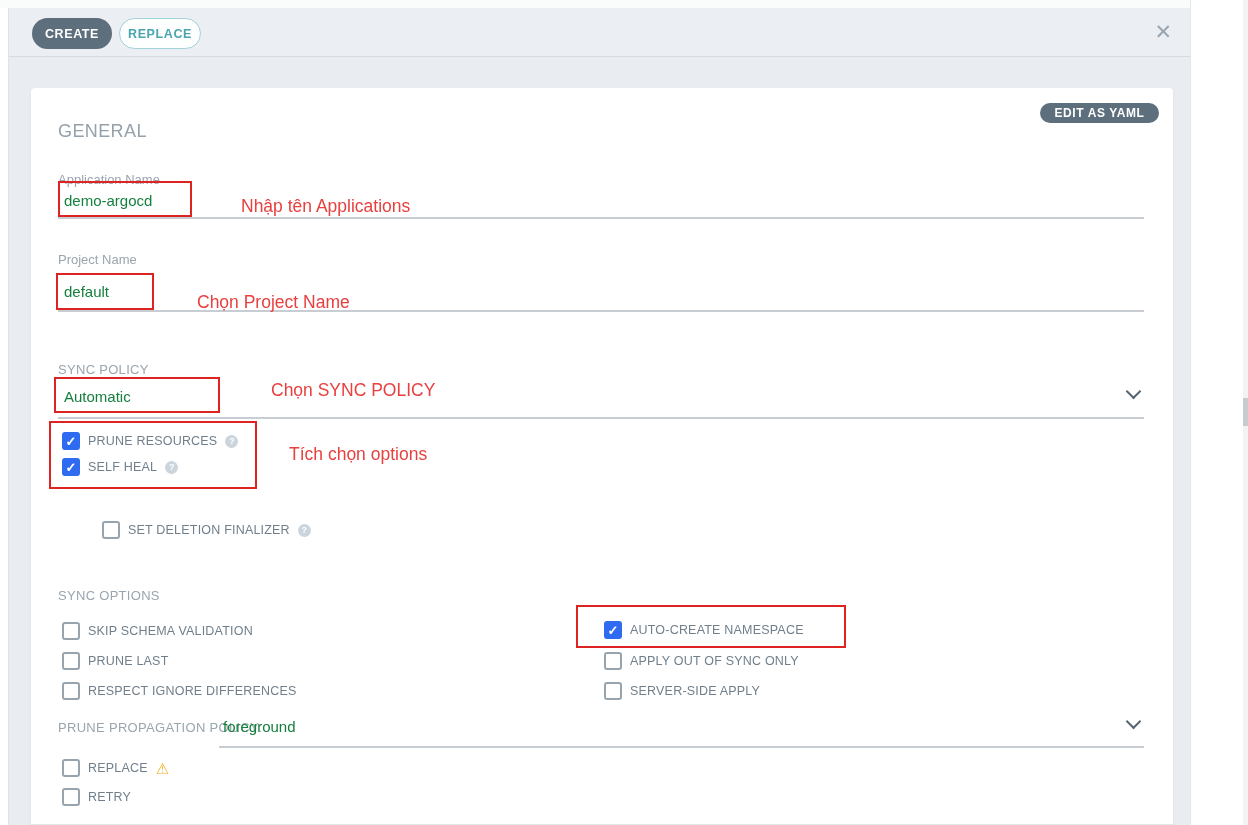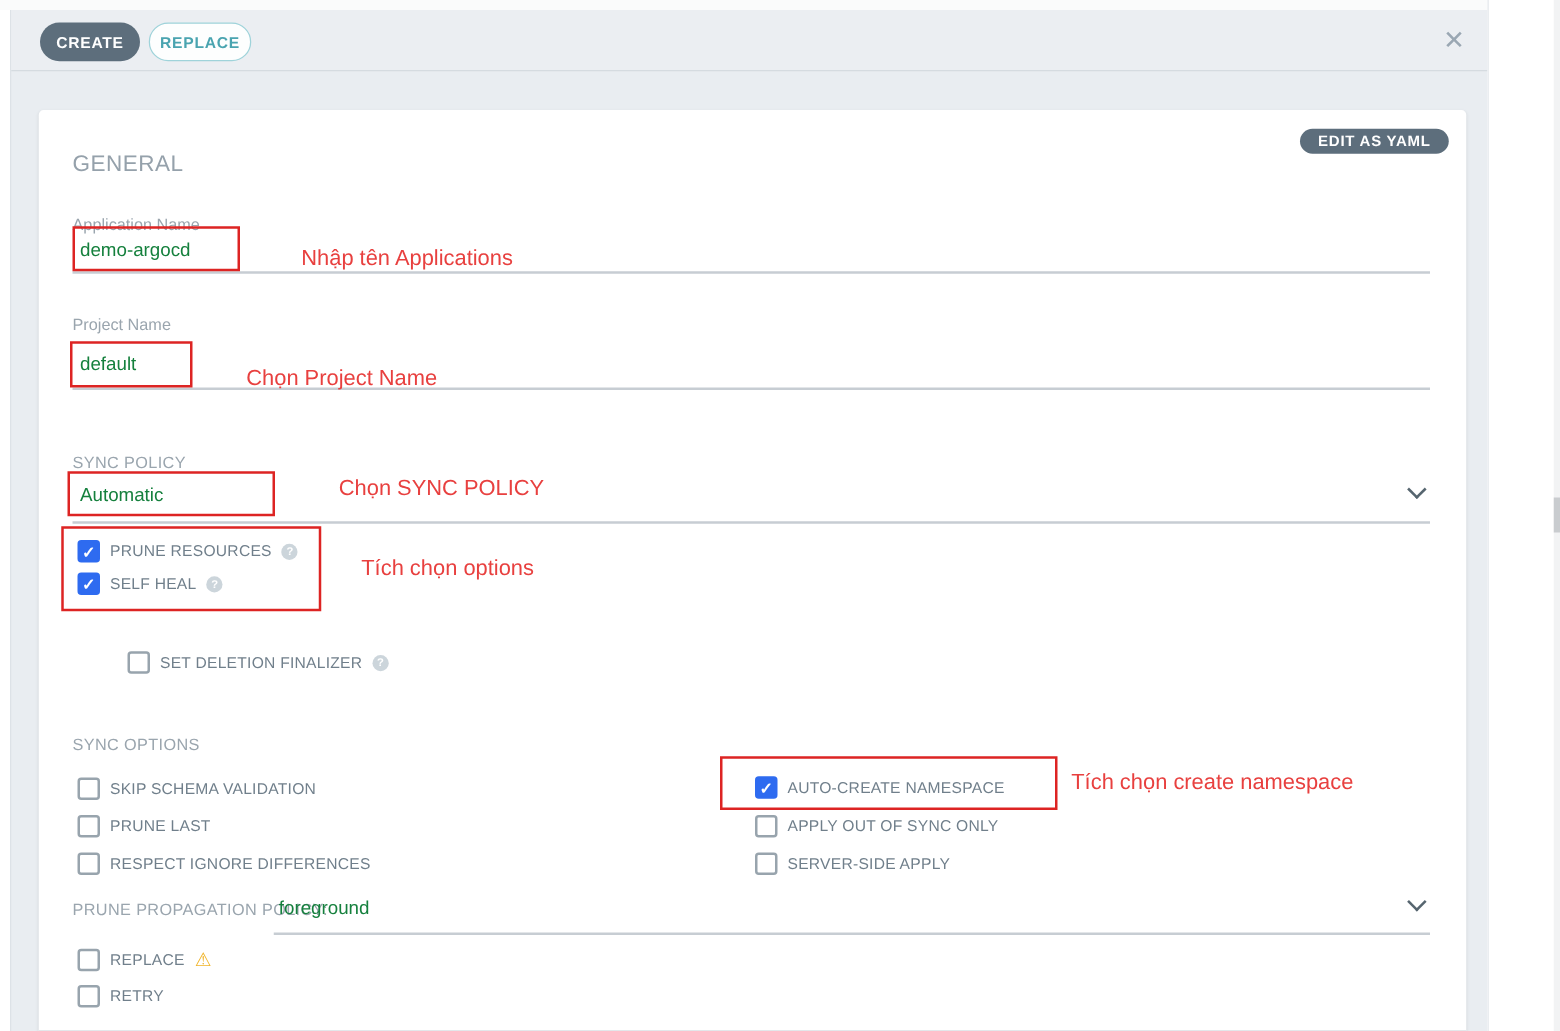--- a/index.html
+++ b/index.html
@@ -122,21 +122,20 @@
         <span class="cb-label">RESPECT IGNORE DIFFERENCES</span>
       </div>
 
       <div class="redbox" style="left:545px; top:517px; width:270px; height:43px;"></div>
       <div class="cbrow" style="left:573px; top:533px;">
         <span class="cb checked">
             <span>✓</span>
           </span>
         <span class="cb-label">AUTO-CREATE NAMESPACE</span>
       </div>
-      <div class="annot" style="left:826px; top:527px;">Tích chọn create namespace</div>
       <div class="cbrow" style="left:573px; top:564px;">
         <span class="cb unchecked"></span>
         <span class="cb-label">APPLY OUT OF SYNC ONLY</span>
       </div>
       <div class="cbrow" style="left:573px; top:594px;">
         <span class="cb unchecked"></span>
         <span class="cb-label">SERVER-SIDE APPLY</span>
       </div>
 
       <div class="field-label upper" style="left:27px; top:632px; font-size:13px;">PRUNE PROPAGATION POLICY:</div>

